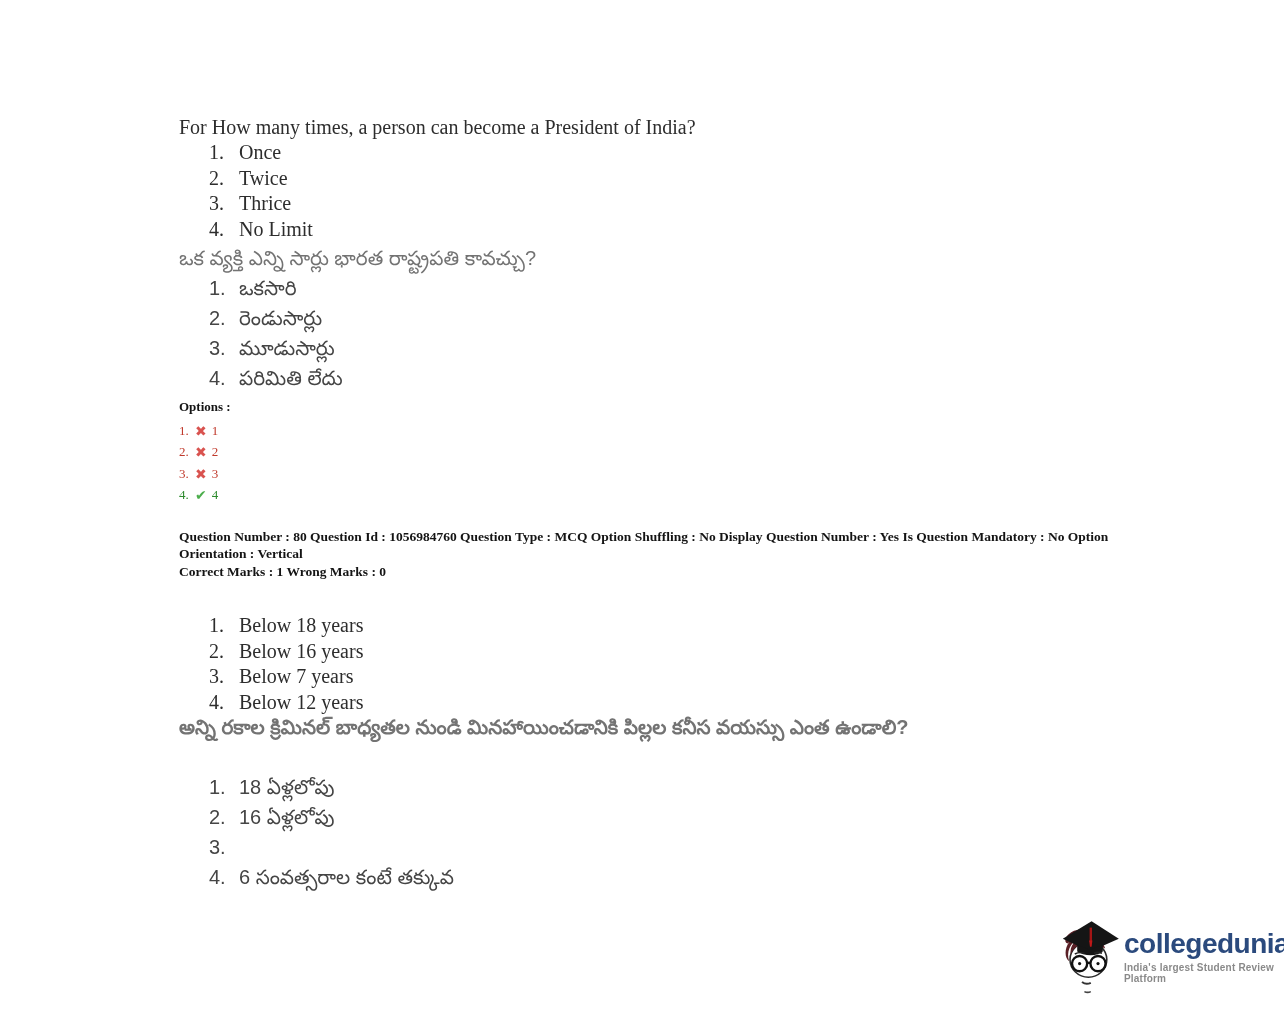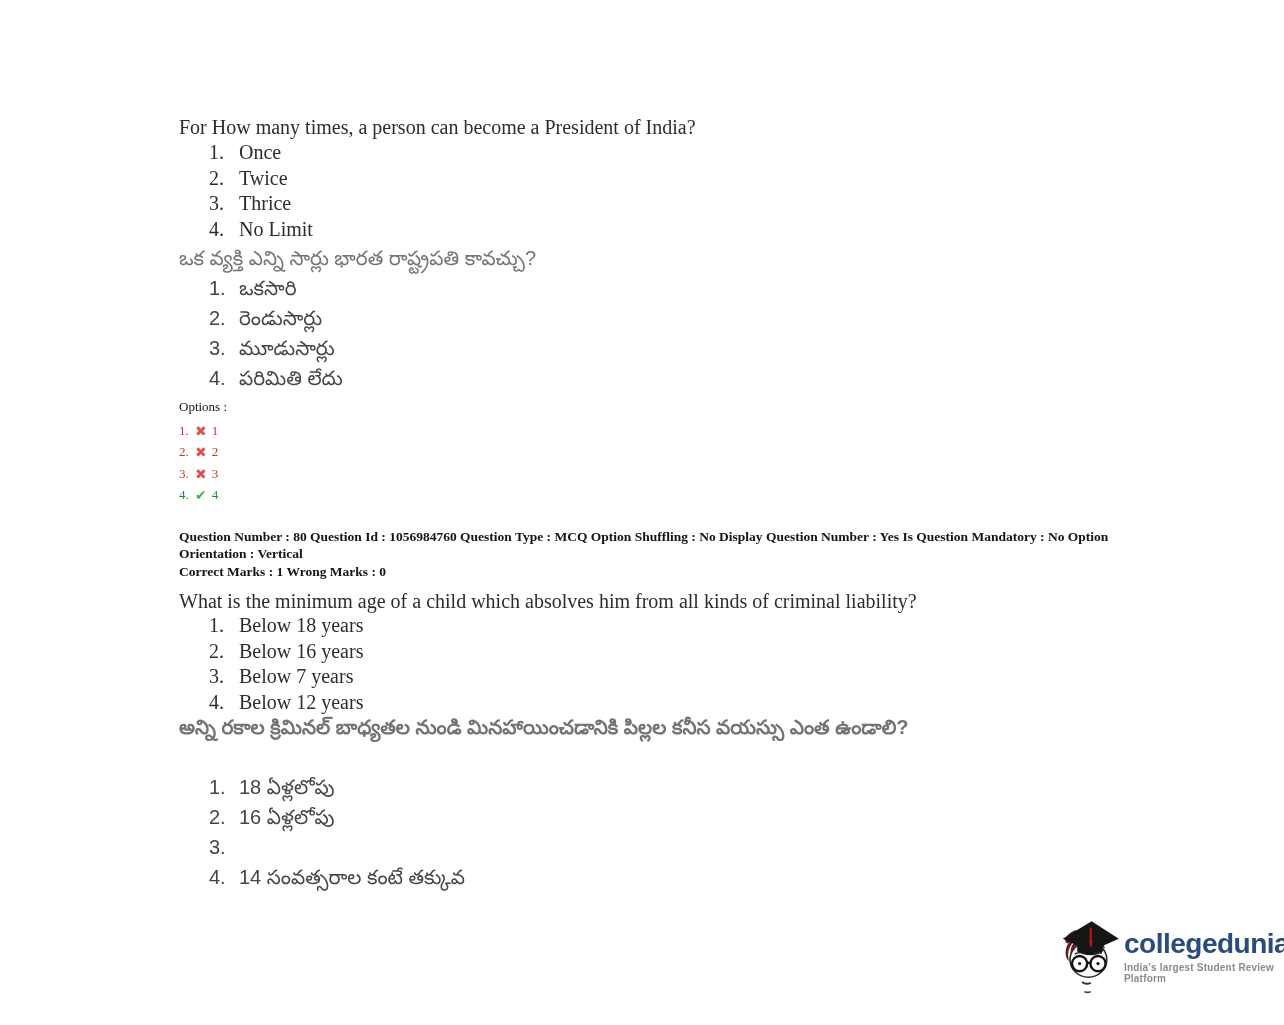--- a/index.html
+++ b/index.html
@@ -19,21 +19,21 @@
   
   .q-te {
     position:absolute; left:143px; font-size:20px; color:#737373;
     font-family:"Liberation Sans","DejaVu Sans",sans-serif; line-height:30px;
   }
   .opt-row-te { height:30px; display:flex; align-items:baseline;
     font-size:20px; color:#454545;
     font-family:"Liberation Sans","DejaVu Sans",sans-serif; }
   
   .result-block { position:absolute; left:143px; }
-  .result-label { font-weight:normal; font-size:13px; color:#141414; height:21px; }
+  .result-label { font-weight:bold; font-size:13px; color:#141414; height:21px; }
   .result-row { height:21.5px; display:flex; align-items:center; font-size:13px; }
   .result-row.wrong   { color:#c0392b; }
   .result-row.correct { color:#2e8b2e; }
   .res-num { min-width:12px; }
   .res-icon { margin:0 5px 0 4px; font-size:14px;
     font-family:"DejaVu Sans",sans-serif; }
   .result-row.wrong   .res-icon { color:#d9534f; }
   .result-row.correct .res-icon { color:#4cae4c; }
   
   .meta {
@@ -130,21 +130,20 @@
       <span class="res-val">4</span>
     </div>
   </div>
 
   <div class="meta" style="top:529px;">
     <div>Question Number : 80 Question Id : 1056984760 Question Type : MCQ Option Shuffling : No Display Question Number : Yes Is Question Mandatory : No Option</div>
     <div>Orientation : Vertical</div>
   </div>
   <div class="meta" style="top:564px;">Correct Marks : 1 Wrong Marks : 0</div>
 
-  <div class="q-en" style="top:588px;">What is the minimum age of a child which absolves him from all kinds of criminal liability?</div>
 
   <div class="opt-list" style="top:614px;">
     <div class="opt-row-en">
       <span class="opt-num">1.</span>
       <span class="opt-label">Below 18 years</span>
     </div>
     <div class="opt-row-en">
       <span class="opt-num">2.</span>
       <span class="opt-label">Below 16 years</span>
     </div>
@@ -167,21 +166,21 @@
     </div>
     <div class="opt-row-te">
       <span class="opt-num">2.</span>
       <span class="opt-label">16 ఏళ్లలోపు</span>
     </div>
     <div class="opt-row-te">
       <span class="opt-num">3.</span>
     </div>
     <div class="opt-row-te">
       <span class="opt-num">4.</span>
-      <span class="opt-label">14 సంవత్సరాల కంటే తక్కువ</span>
+      <span class="opt-label">6 సంవత్సరాల కంటే తక్కువ</span>
     </div>
   </div>
 
   <div class="logo">
     <svg class="mascot" viewBox="0 0 80 100">
 
       <path d="M14,30 C8,38 8,50 14,54 C10,42 16,32 22,28 C28,24 38,22 44,24 C38,18 22,20 14,30 Z" fill="#5a2026"></path>
       <path d="M12,32 C6,30 10,20 20,16 C30,12 44,14 48,20 L36,24 C26,24 16,28 12,32 Z" fill="#5a2026"></path>
 
       <ellipse cx="38" cy="52" rx="23" ry="22" fill="#ffffff" stroke="#2a2a2a" stroke-width="2"></ellipse>

